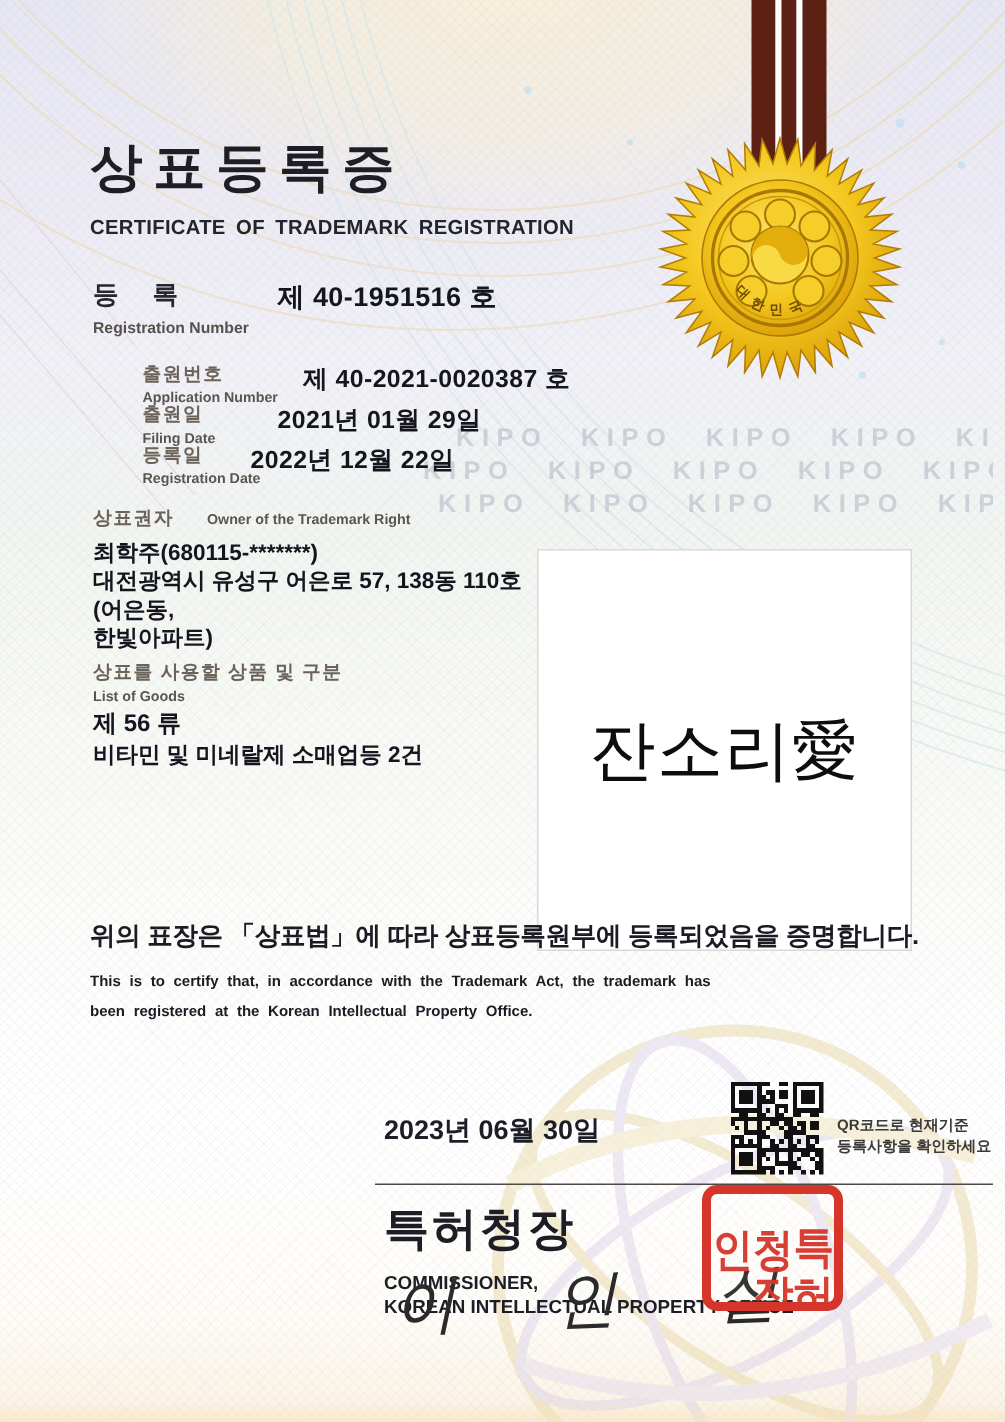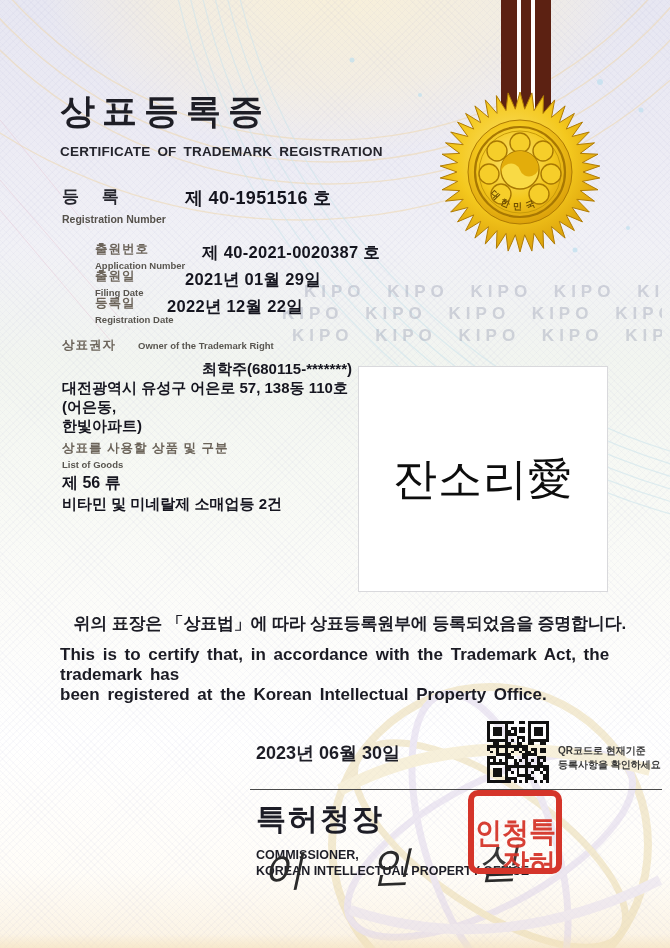--- a/index.html
+++ b/index.html
@@ -43,27 +43,27 @@
   .val     { font-size:16.5px; font-weight:bold; color:#15151f; letter-spacing:.3px; white-space:nowrap; }
 
   .reg-label-kr { font-size:17px; font-weight:bold; color:#26262e; letter-spacing:9px; }
   .reg-label-en { font-size:10.5px; font-weight:bold; color:#55514b; margin-top:5px; }
   .reg-val { font-size:18px; }
 
   .info-row { position:absolute; left:0;margin-left:33px; }
   .owner-name, .owner-addr, .goods-class, .goods-desc {
     font-size:15px; font-weight:bold; color:#15151f; line-height:19px; }
 
-  .tm-box { position:absolute; left:358px; top:366px; width:250px; height:226px;
+  .tm-box { position:absolute; left:358px; top:366px; width:250px; height:268px;
     background:#fff; border:1px solid #d9d9dc; z-index:5;
     display:flex; align-items:center; justify-content:center; }
   .tm-text { font-size:44px; color:#0d0d0d; letter-spacing:1px; font-family:"Liberation Sans",sans-serif; }
 
-  .stmt-kr { font-size:17px; font-weight:bold; color:#1b1b24; letter-spacing:-.2px;text-align:right; }
-  .stmt-en { font-size:17px; font-weight:bold; color:#1b1b24; line-height:20px; margin-top:10px; width:566px; word-spacing:3px; }
+  .stmt-kr { font-size:17px; font-weight:bold; color:#1b1b24; letter-spacing:-.2px; }
+  .stmt-en { font-size:10px; font-weight:bold; color:#1b1b24; line-height:20px; margin-top:10px; width:566px; word-spacing:3px; }
 
   .date-txt { font-size:18px; font-weight:bold; color:#1d1d26; }
   .sep-line { position:absolute; left:250px; top:789px; width:412px; height:1px; background:#4a4a4a; z-index:5; }
   .kipo-head { font-size:30px; font-weight:bold; color:#1d1d26; letter-spacing:2px; }
   .kipo-sub  { font-size:12.5px; font-weight:bold; color:#1d1d26; line-height:16px; margin-top:7px; }
 
   .qr-wrap { position:absolute; left:487px; top:721px; z-index:5; }
   .qr-cap { position:absolute; left:558px; top:744px; z-index:5;
     font-size:10px; font-weight:bold; color:#3a3a3a; line-height:14px; }
 
@@ -201,21 +201,21 @@
       <div class="lbl-en">Registration Date</div>
     </div>
     <div class="val" style="position:absolute; left:105px; top:55px;">2022년 12월 22일</div>
   </div>
 
   <div class="blk" style="left:62px; top:337px; width:290px;">
     <div style="display:flex; align-items:baseline; gap:22px;">
       <span class="lbl-kr">상표권자</span>
       <span class="lbl-en" style="margin-top:0;">Owner of the Trademark Right</span>
     </div>
-    <div class="owner-name" style="margin-top:5px;text-align:right;">최학주(680115-*******)</div>
+    <div class="owner-name" style="margin-top:5px;">최학주(680115-*******)</div>
     <div class="owner-addr">대전광역시 유성구 어은로 57, 138동 110호 (어은동,</div>
     <div class="owner-addr">한빛아파트)</div>
   </div>
 
   <div class="blk" style="left:62px; top:440px;">
     <div class="lbl-kr">상표를 사용할 상품 및 구분</div>
     <div class="lbl-en">List of Goods</div>
     <div class="goods-class" style="margin-top:3px; font-size:16px;">제 56 류</div>
     <div class="goods-desc" style="margin-top:2px;">비타민 및 미네랄제 소매업등 2건</div>
   </div>

